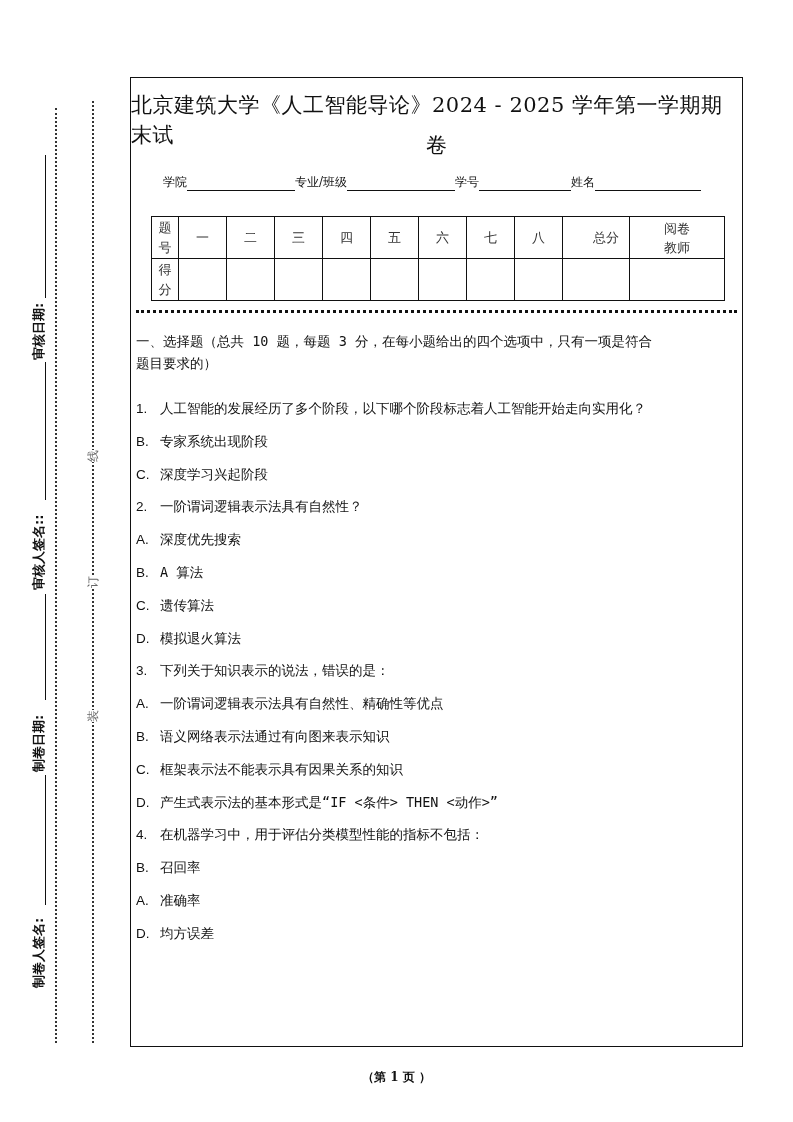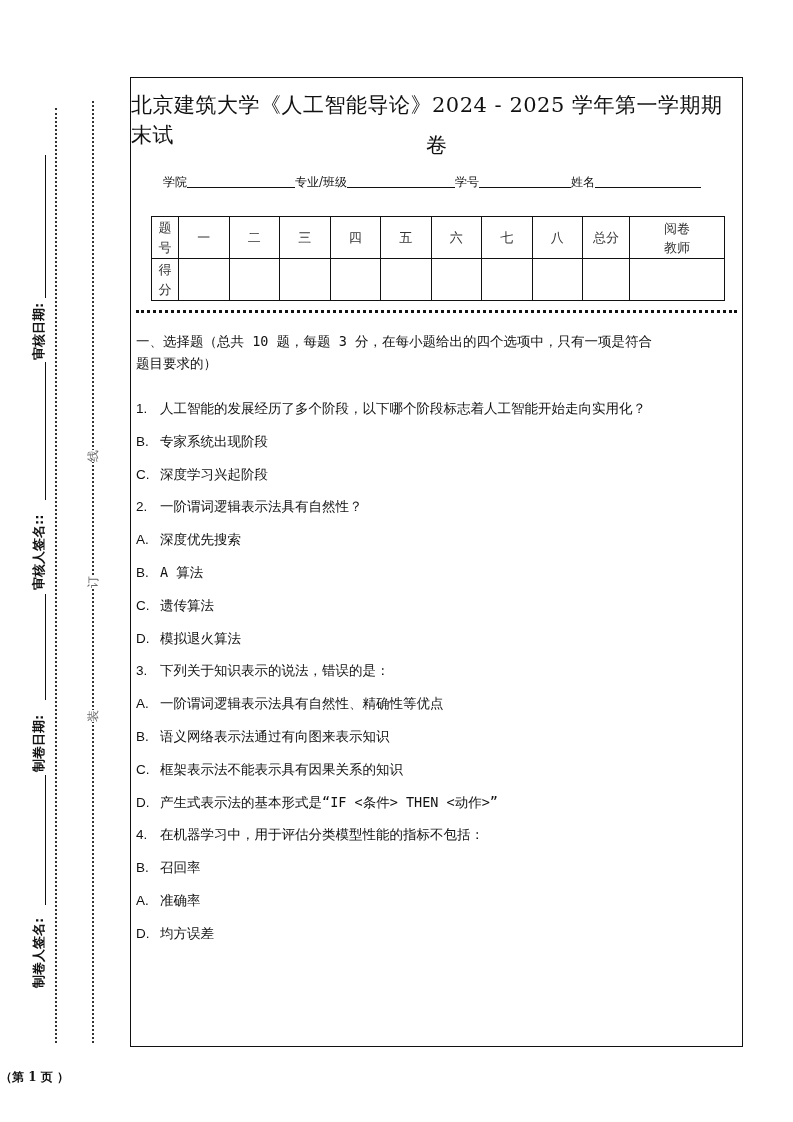--- a/index.html
+++ b/index.html
@@ -17,41 +17,41 @@
 
   
   .frame { position:absolute; left:130px; top:77px; width:613px; height:970px;
            border:1.5px solid #111; box-sizing:border-box; }
 
   .title { position:absolute; left:0; right:0; top:12px; text-align:left;
            font-size:21px; line-height:30px; letter-spacing:0.5px; }
   .title-cont { position:absolute; left:0; right:0; top:52px; text-align:center;
                 font-size:21px; line-height:30px; }
 
-  .info { position:absolute; left:32px; top:96px; font-size:12px; display:flex; }
+  .info { position:absolute; left:32px; top:96px; font-size:12px; display:flex; align-items:flex-end; }
   .info .lbl { white-space:nowrap; }
   .info .blank { display:inline-block; border-bottom:1.2px solid #111; height:13px; }
 
   table.score { position:absolute; left:20px; top:138px; width:574px; border-collapse:collapse;
                 font-size:13px; }
   table.score td { border:1px solid #111; text-align:center; vertical-align:middle; padding:0;
                    color:#333; }
   table.score tr.r1 td { height:41px; }
   table.score tr.r2 td { height:41px; }
   table.score td.stack { width:26px; line-height:20px; }
 
   .sep { position:absolute; left:5px; right:5px; top:232px; border-top:3px dotted #111; }
 
   .content { position:absolute; left:5px; right:8px; top:252px;
              font-family:"DejaVu Sans Mono", "Liberation Mono", monospace; font-size:13.5px; }
   .section-head { line-height:22px; margin:0; }
   .line { height:32.8px; line-height:32.8px; white-space:nowrap; margin:0; }
   .line .num { display:inline-block; width:24px; font-family:"Liberation Sans", sans-serif; }
 
-  .footer { position:absolute; left:0; right:0; top:1069px; 
+  .footer { position:absolute; left:0; right:0; top:1069px; text-align:center;
             font-weight:bold; font-size:12px; }
 </style>
 </head>
 <body>
 
 <div>
 
   <div class="vline-solid" style="left:45px; top:155px; height:143px;"></div>
   <div class="vline-solid" style="left:45px; top:362px; height:138px;"></div>
   <div class="vline-solid" style="left:45px; top:594px; height:106px;"></div>
@@ -94,21 +94,21 @@
         <div>号</div>
       </td>
       <td>一</td>
       <td>二</td>
       <td>三</td>
       <td>四</td>
       <td>五</td>
       <td>六</td>
       <td>七</td>
       <td>八</td>
-      <td style="width:46px;">总分</td>
+      <td style="width:46px;padding-left:20px;">总分</td>
       <td style="width:94px; line-height:19px;">
         <div>阅卷</div>
         <div>教师</div>
       </td>
     </tr>
     <tr class="r2">
       <td class="stack">
         <div>得</div>
         <div>分</div>
       </td>

